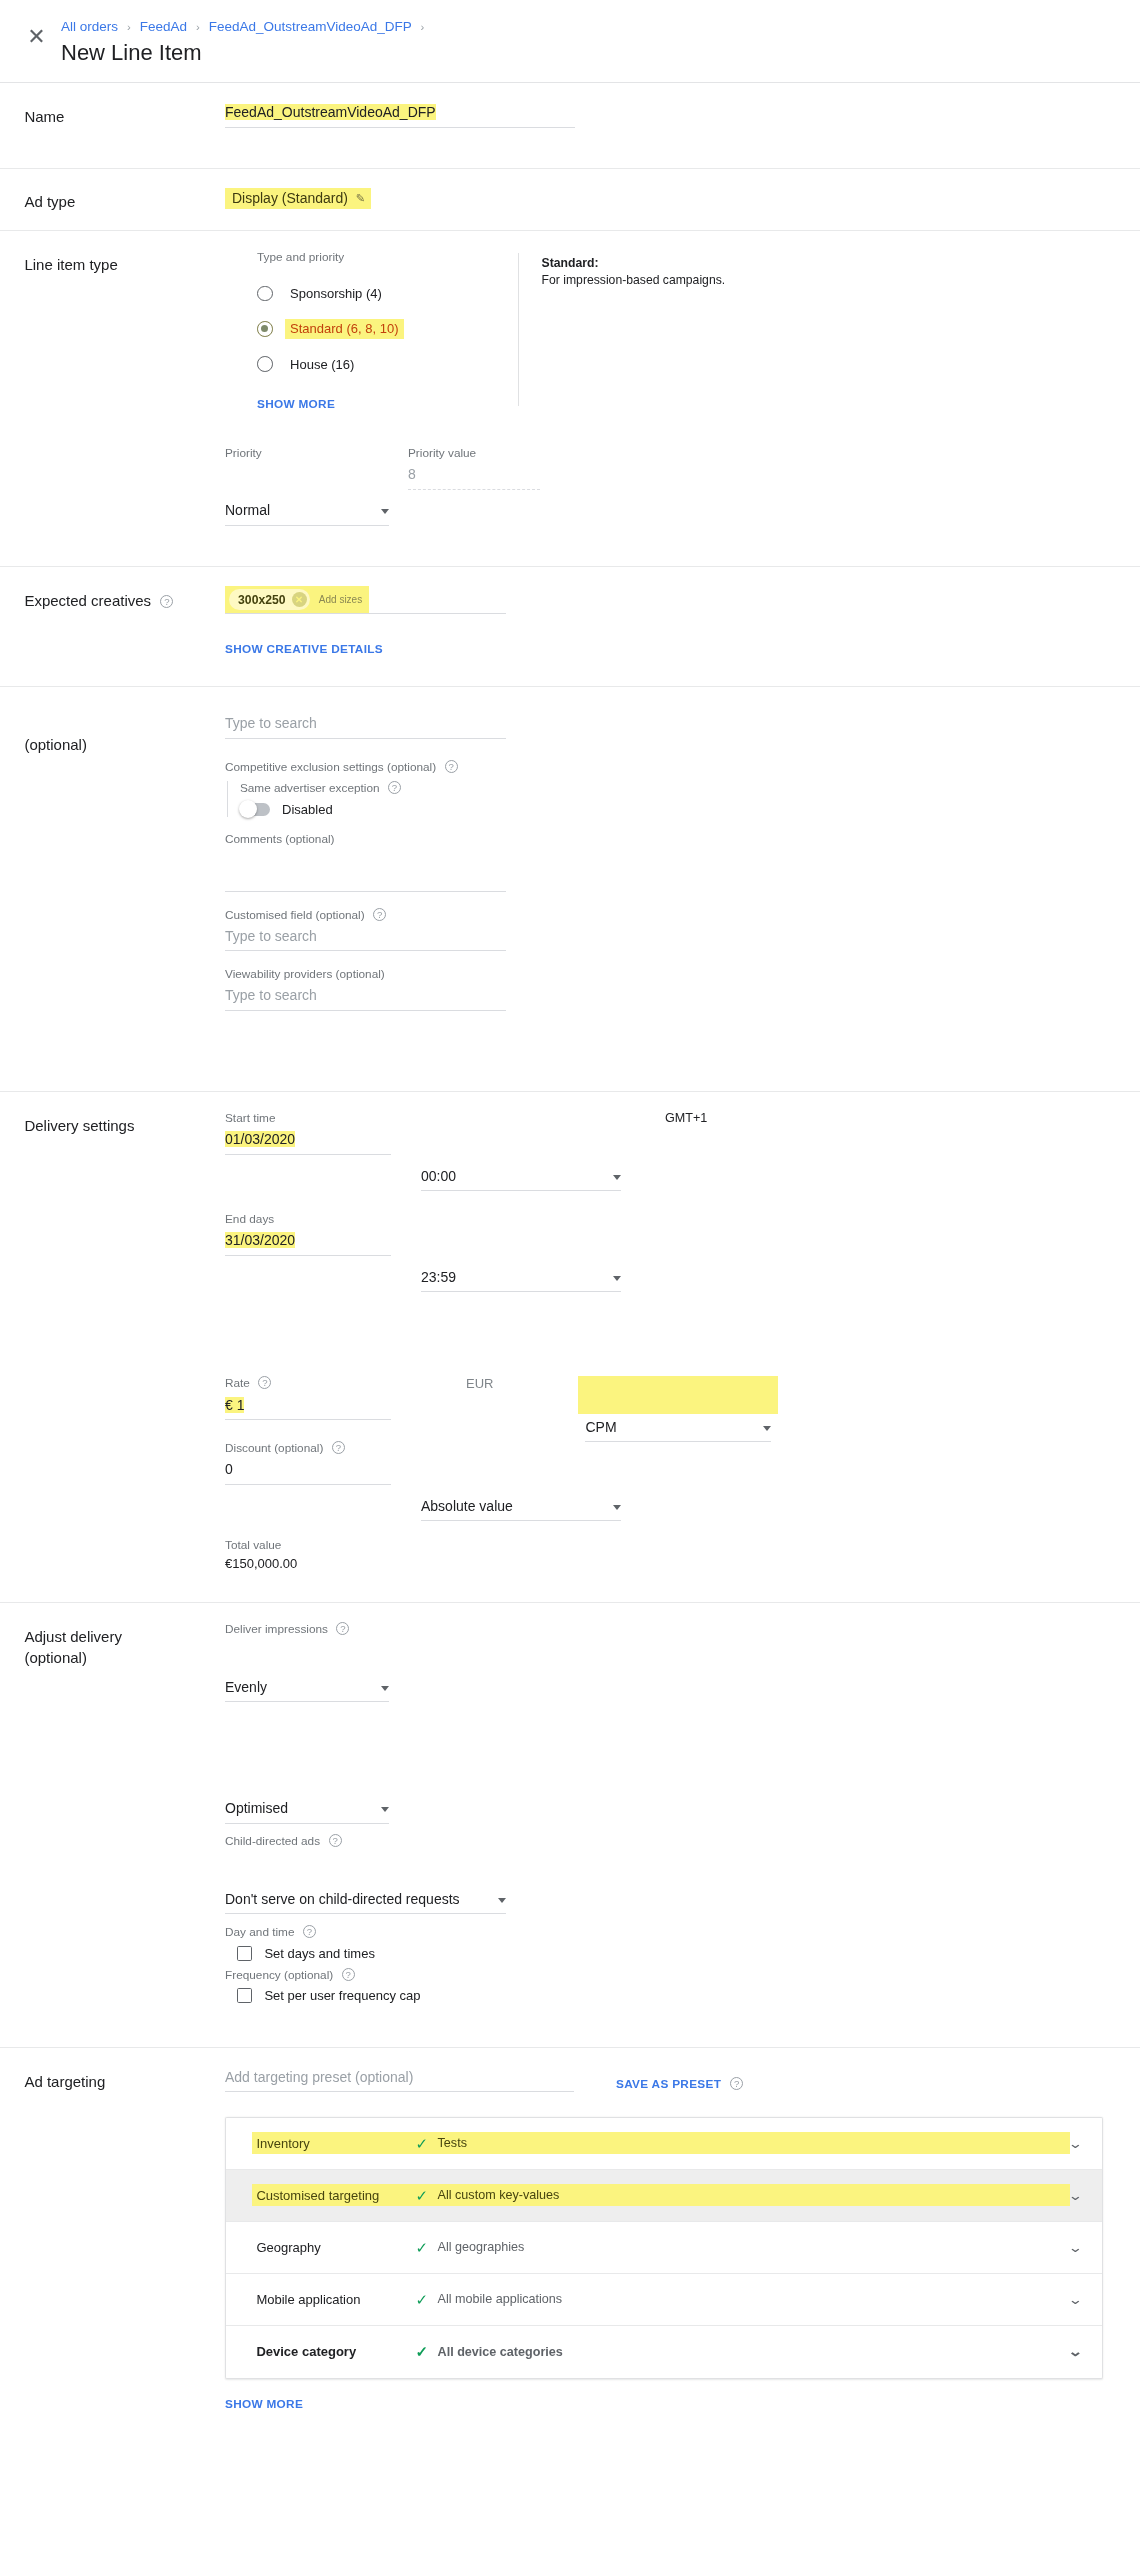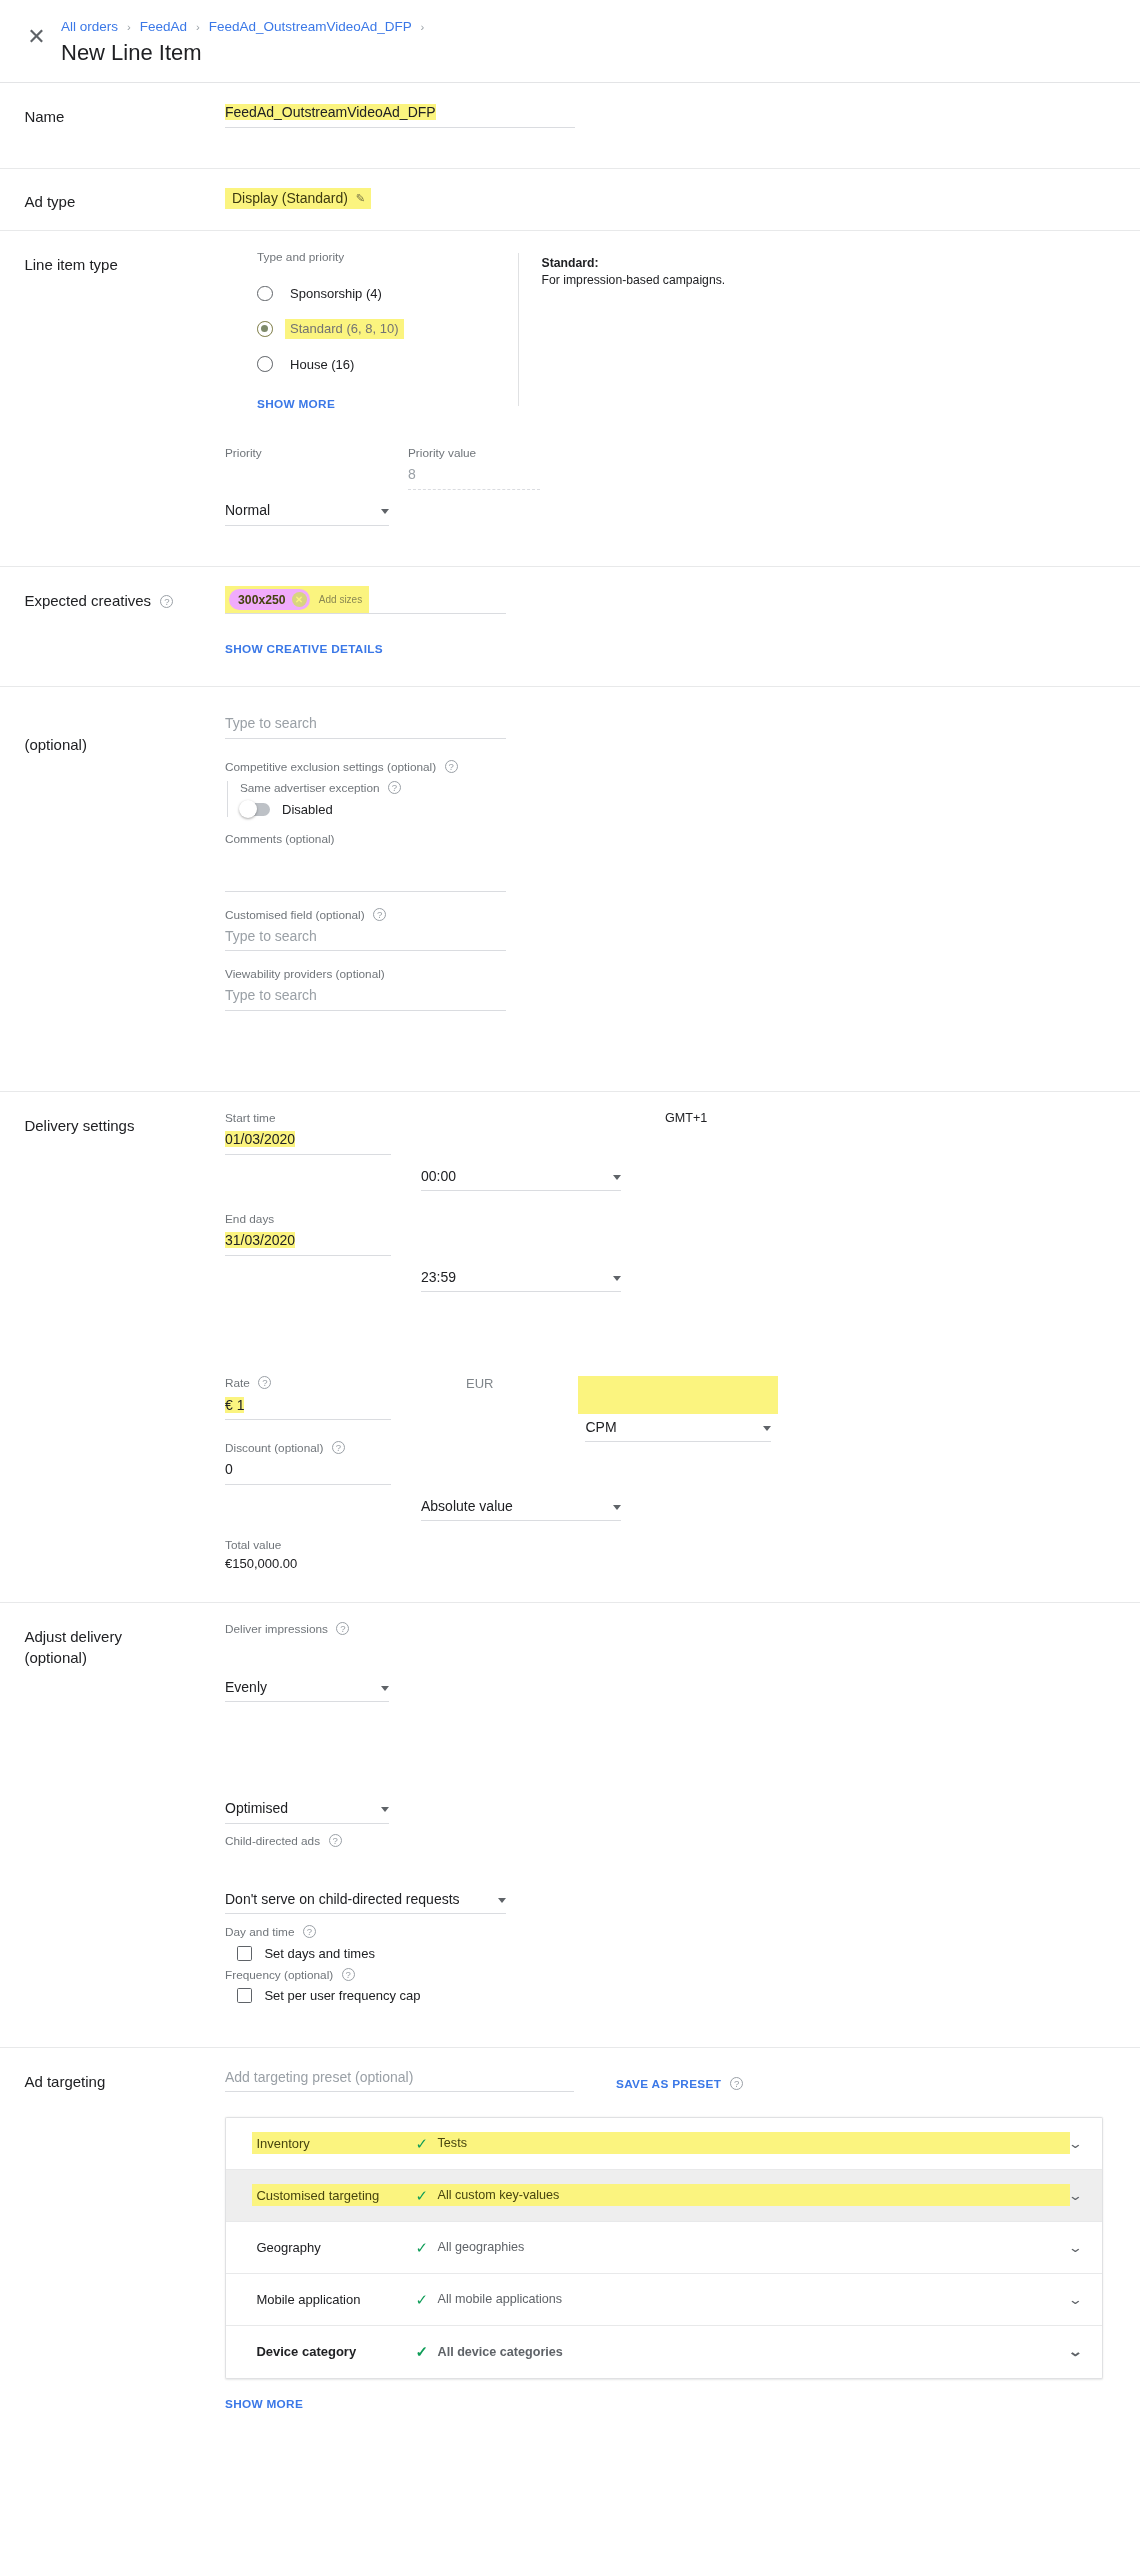--- a/index.html
+++ b/index.html
@@ -181,32 +181,32 @@
   .radio.checked { border-color: #7d7c46; }
   .radio.checked::after {
     content: "";
     position: absolute;
     left: 2.6px; top: 2.6px;
     width: 7px; height: 7px;
     border-radius: 50%;
     background: #7e8a6a;
   }
   .radio-label { font-size: 13px; color: #202124; padding: 2.6px 5.2px; }
-  .radio-row.sel-hl .radio-label { color: #737373; text-align: center; }
+  .radio-row.sel-hl .radio-label { color: #c2410c; text-align: center; }
 
   
   .size-chip-wrap {
     display: inline-flex;
     align-items: center;
     padding: 3.5px 7px 3.5px 3.5px;
   }
   .size-chip {
     display: inline-flex;
     align-items: center;
-    background: #f0abfc;
+    background: #fef9c3;
     border-radius: 12.2px;
     padding: 2.6px 3.5px 2.6px 9.6px;
     font-size: 12.2px;
     font-weight: bold;
     color: #44420f;
   }
   .chip-x {
     width: 15px; height: 15px;
     border-radius: 50%;
     background: #d8d480;

